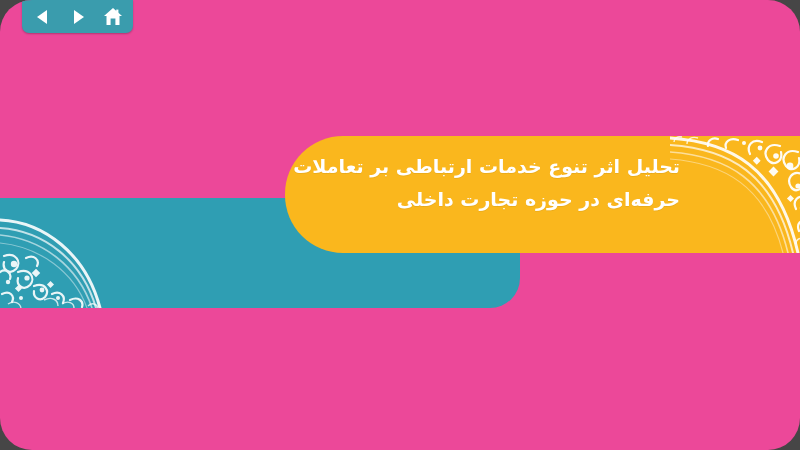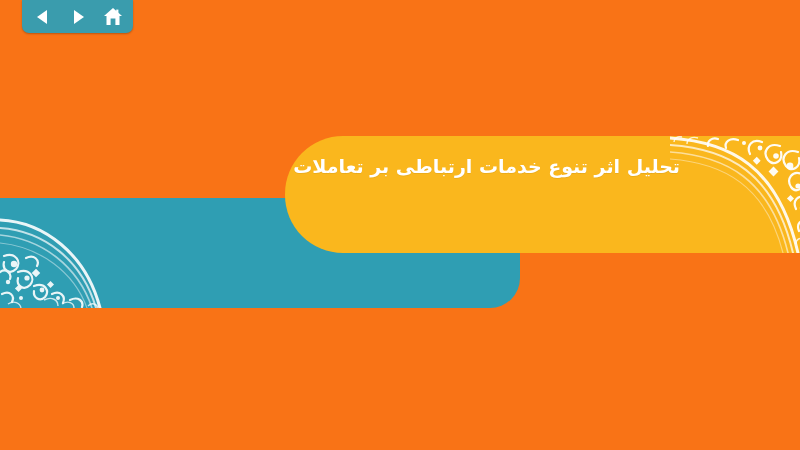--- a/index.html
+++ b/index.html
@@ -11,22 +11,23 @@
     width: 800px;
     height: 450px;
     overflow: hidden;
     font-family: "DejaVu Sans", sans-serif;
   }
 
   #slide {
     position: relative;
     width: 800px;
     height: 450px;
-    background: #f97316;
-    overflow: hidden;
+    background: #ec4899;
+    overflow: hidden;
+    border-radius: 32px;
   }
 
   
   #nav-bar {
     position: absolute;
     left: 22px;
     top: 0;
     width: 111px;
     height: 33px;
     background: #3a9cad;
@@ -186,20 +187,21 @@
       </g>
       <g fill="none" stroke="#ffffff" stroke-width="1.4" opacity="0.8">
         <path d="M28 2 C22 0 17 3 17 8"></path>
         <path d="M12 1 C8 0 4 2 4 6"></path>
         <path d="M134 104 C130 101 126 103 126 108"></path>
       </g>
     </svg>
 
     <div id="title-block">
       <span class="tline">تحلیل اثر تنوع خدمات ارتباطی بر تعاملات</span>
+      <span class="tline">حرفه‌ای در حوزه تجارت داخلی</span>
     </div>
   </div>
 
   <div id="nav-bar">
 
     <div class="nav-btn">
       <span>
         <svg width="18" height="18" viewBox="0 0 18 18">
           <polygon points="13,2 13,16 3,9" fill="#ffffff"></polygon>
         </svg>

